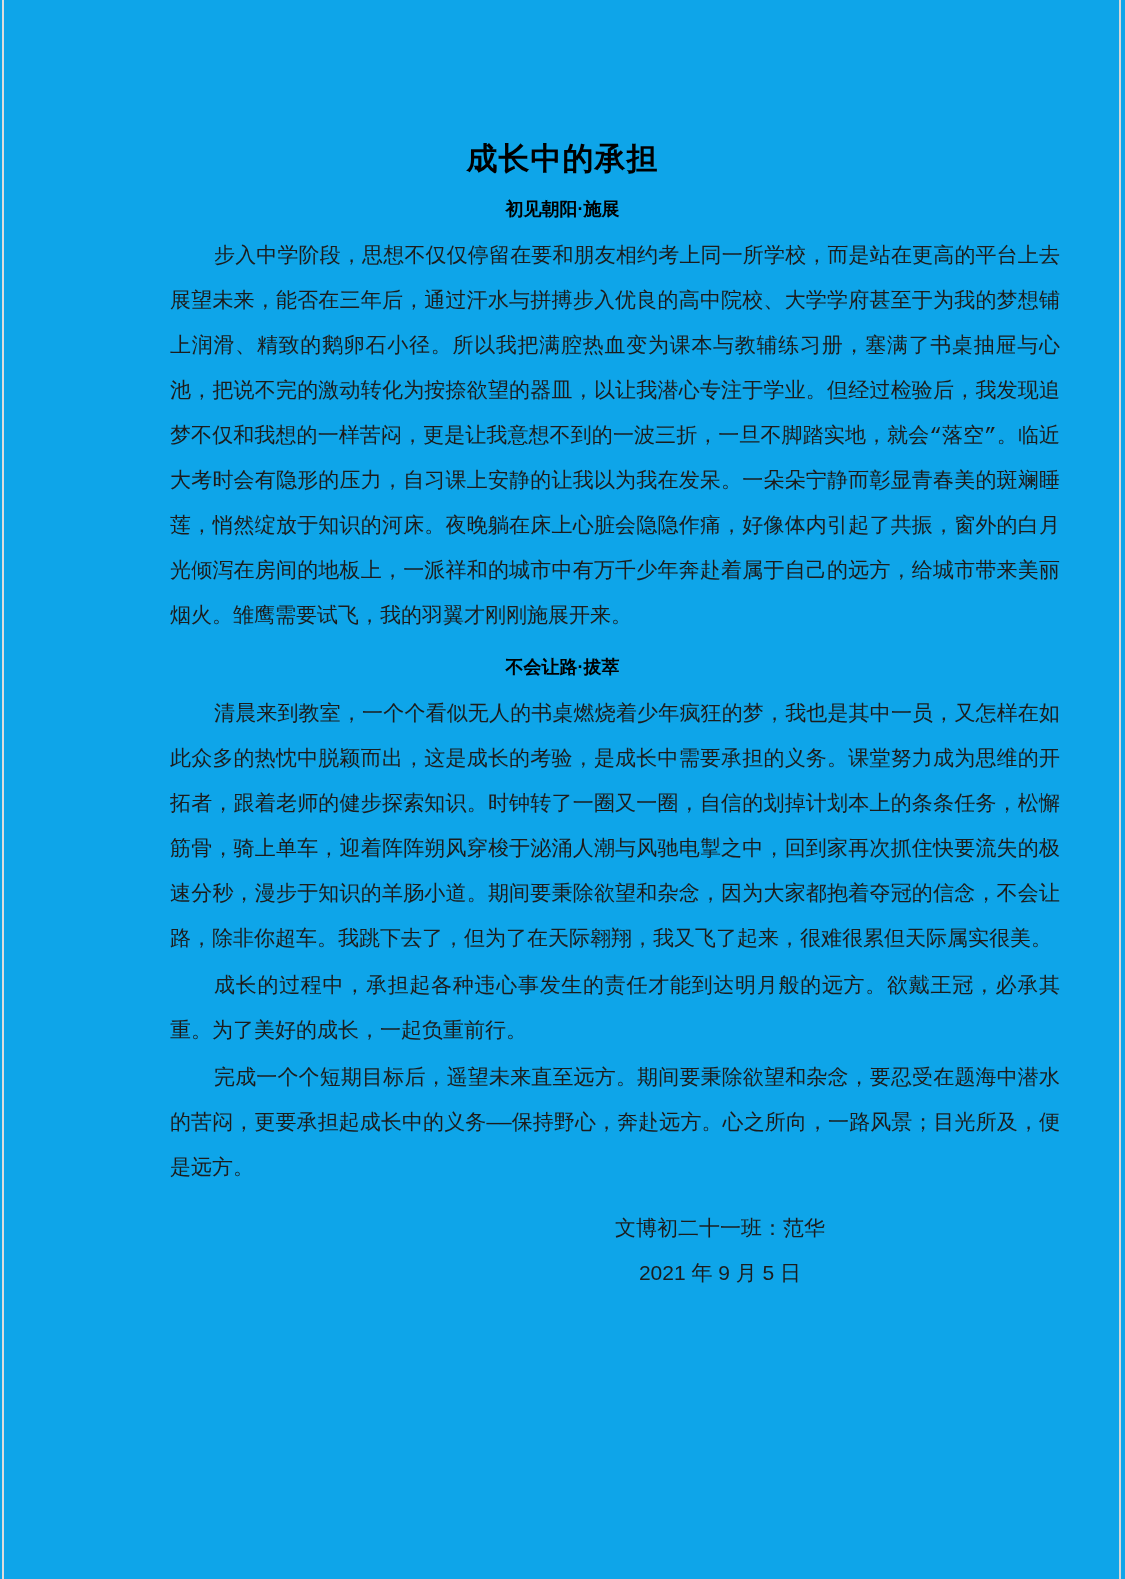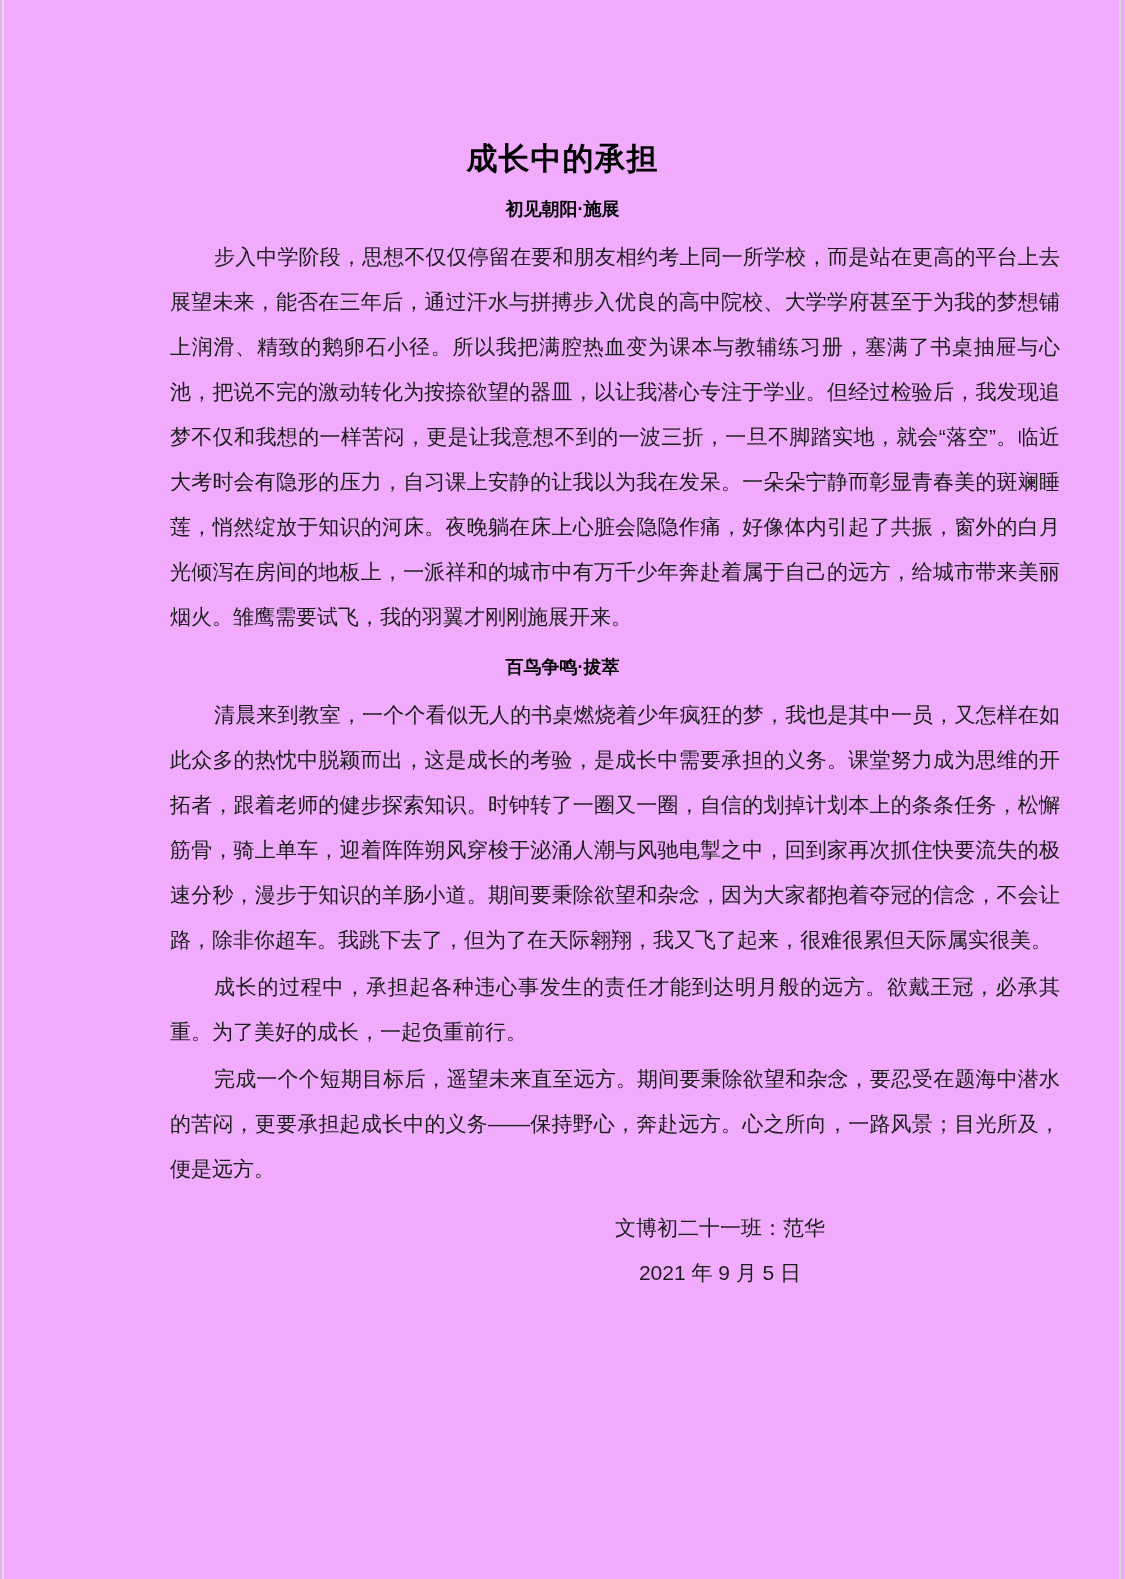--- a/index.html
+++ b/index.html
@@ -4,21 +4,21 @@
 <style>
   html, body {
     margin: 0;
     padding: 0;
     background: #ffffff;
   }
   .page {
     position: relative;
     width: 1125px;
     height: 1579px;
-    background: #f0abfc;
+    background: #0ea5e9;
     overflow: hidden;
     font-family: "Liberation Sans", "DejaVu Sans", sans-serif;
     color: #1c1c1c;
   }
   .edge-left {
     position: absolute;
     left: 2px;
     top: 0;
     width: 2px;
     height: 100%;
@@ -54,20 +54,21 @@
   }
   p.body-paragraph {
     width: 890px;
     margin: 0 0 2px 170px;
     font-size: 21px;
     line-height: 45px;
     text-align: justify;
     text-indent: 44px;
     color: #1c1c1c;
     word-break: break-all;
+    font-family: Liberation Mono, monospace;
   }
   .signature-block {
     width: 860px;
     margin: 14px 0 0 290px;
     text-align: center;
     font-size: 21px;
     line-height: 45px;
     color: #1c1c1c;
   }
 </style>
@@ -77,21 +78,21 @@
 <div class="page">
   <div class="edge-left"></div>
   <div class="edge-right"></div>
 
   <div class="content">
     <h1 class="essay-title">成长中的承担</h1>
 
     <h2 class="section-heading">初见朝阳·施展</h2>
     <p class="body-paragraph">步入中学阶段，思想不仅仅停留在要和朋友相约考上同一所学校，而是站在更高的平台上去展望未来，能否在三年后，通过汗水与拼搏步入优良的高中院校、大学学府甚至于为我的梦想铺上润滑、精致的鹅卵石小径。所以我把满腔热血变为课本与教辅练习册，塞满了书桌抽屉与心池，把说不完的激动转化为按捺欲望的器皿，以让我潜心专注于学业。但经过检验后，我发现追梦不仅和我想的一样苦闷，更是让我意想不到的一波三折，一旦不脚踏实地，就会“落空”。临近大考时会有隐形的压力，自习课上安静的让我以为我在发呆。一朵朵宁静而彰显青春美的斑斓睡莲，悄然绽放于知识的河床。夜晚躺在床上心脏会隐隐作痛，好像体内引起了共振，窗外的白月光倾泻在房间的地板上，一派祥和的城市中有万千少年奔赴着属于自己的远方，给城市带来美丽烟火。雏鹰需要试飞，我的羽翼才刚刚施展开来。</p>
 
-    <h2 class="section-heading">百鸟争鸣·拔萃</h2>
+    <h2 class="section-heading">不会让路·拔萃</h2>
     <p class="body-paragraph">清晨来到教室，一个个看似无人的书桌燃烧着少年疯狂的梦，我也是其中一员，又怎样在如此众多的热忱中脱颖而出，这是成长的考验，是成长中需要承担的义务。课堂努力成为思维的开拓者，跟着老师的健步探索知识。时钟转了一圈又一圈，自信的划掉计划本上的条条任务，松懈筋骨，骑上单车，迎着阵阵朔风穿梭于泌涌人潮与风驰电掣之中，回到家再次抓住快要流失的极速分秒，漫步于知识的羊肠小道。期间要秉除欲望和杂念，因为大家都抱着夺冠的信念，不会让路，除非你超车。我跳下去了，但为了在天际翱翔，我又飞了起来，很难很累但天际属实很美。</p>
 
     <p class="body-paragraph">成长的过程中，承担起各种违心事发生的责任才能到达明月般的远方。欲戴王冠，必承其重。为了美好的成长，一起负重前行。</p>
     <p class="body-paragraph">完成一个个短期目标后，遥望未来直至远方。期间要秉除欲望和杂念，要忍受在题海中潜水的苦闷，更要承担起成长中的义务——保持野心，奔赴远方。心之所向，一路风景；目光所及，便是远方。</p>
 
     <div class="signature-block">
       <div>文博初二十一班：范华</div>
       <div>2021 年 9 月 5 日</div>
     </div>
   </div>

